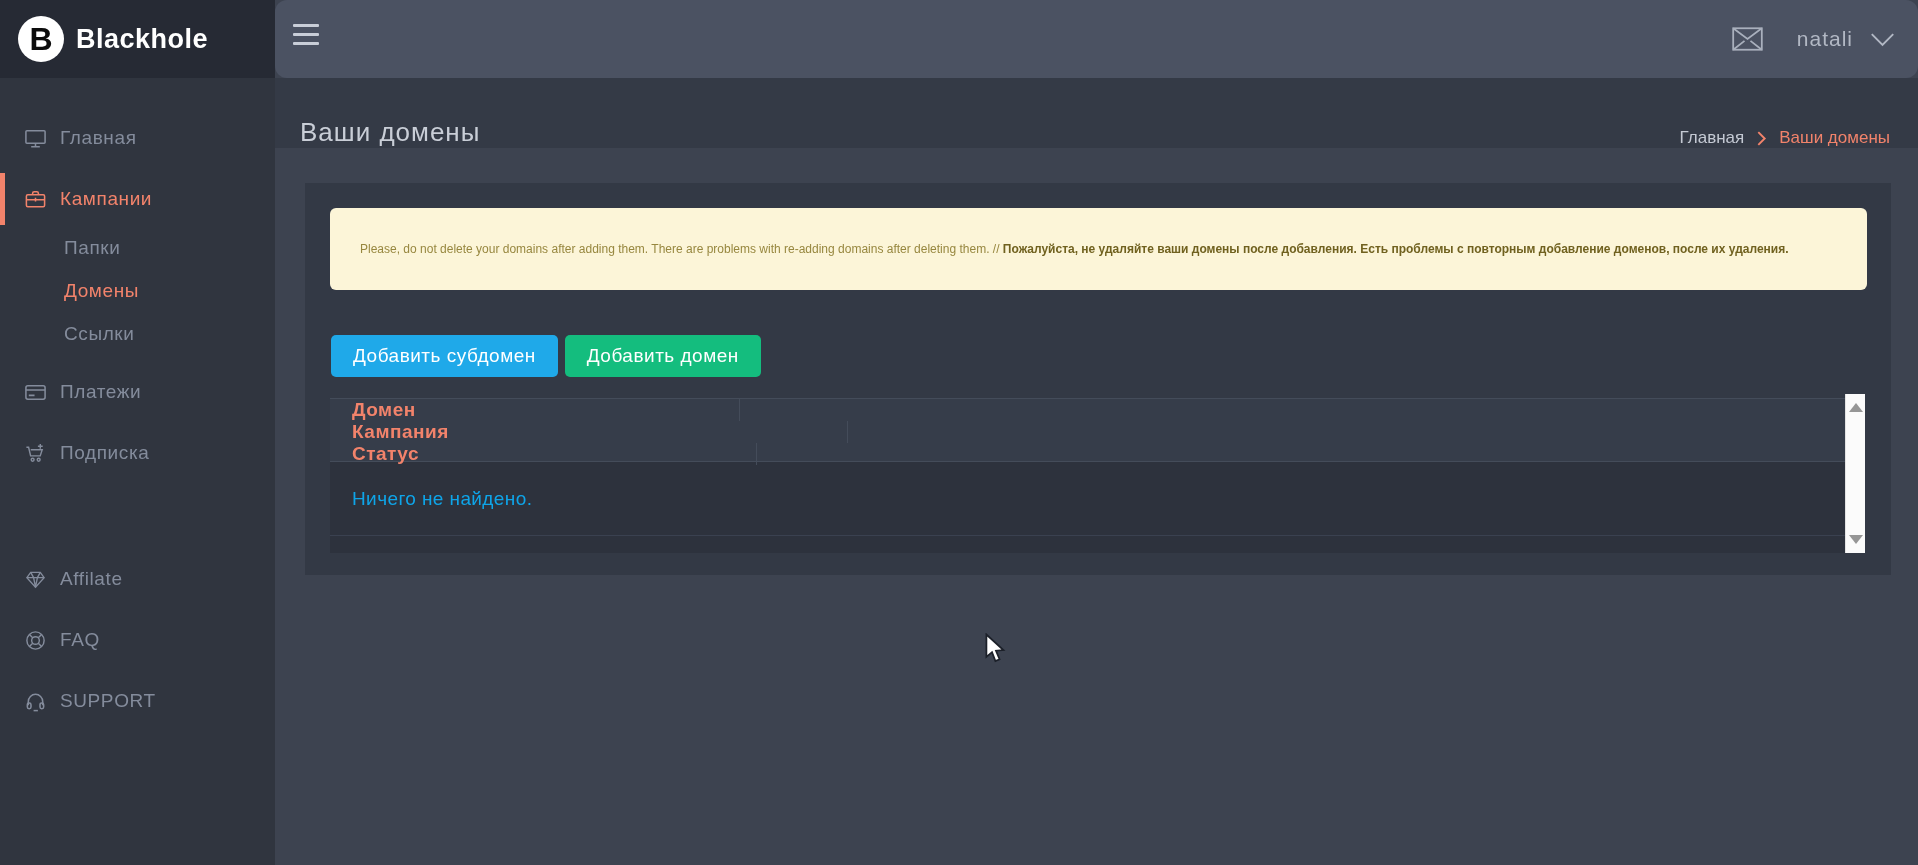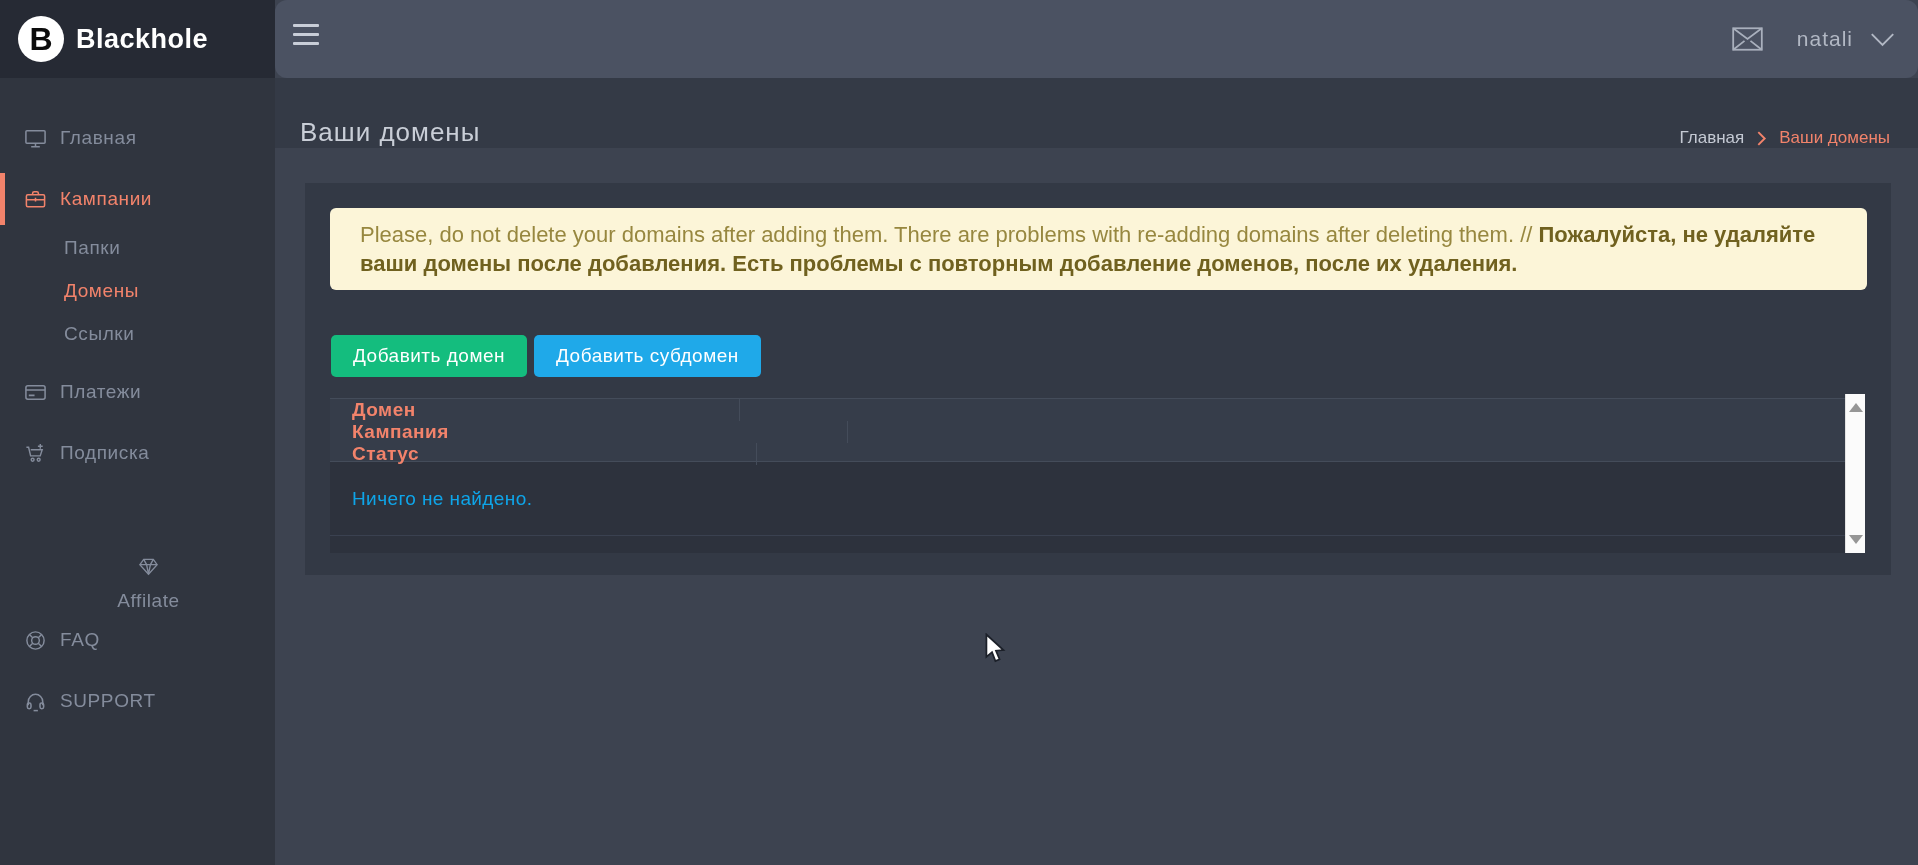--- a/index.html
+++ b/index.html
@@ -16,21 +16,21 @@
   .logo { height:78px; background:#262a34; display:flex; align-items:center; padding-left:18px; gap:12px; cursor:pointer; }
   .logo-circle { width:46px; height:46px; border-radius:50%; background:#ffffff; color:#0c0c0c; font-size:32px; font-weight:700; display:flex; align-items:center; justify-content:center; }
   .logo-text { color:#ffffff; font-size:27px; font-weight:700; letter-spacing:.5px;text-align:right; }
 
   .nav { padding-top:36px; }
   .nav-item, .nav-subitem { display:flex; align-items:center; color:#848c9c; font-size:19px; letter-spacing:.6px; cursor:pointer; position:relative; }
   .nav-item { height:48px; padding-left:22px; gap:12px; margin-bottom:13px; }
   .nav-subitem { height:43px; padding-left:64px; margin-bottom:0; }
   .nav-item + .nav-subitem { margin-top:-10px; }
   .nav-subitem + .nav-item { margin-top:13px; }
-  .section-break { margin-top:78px !important;flex-direction:column; }
+  .section-break { margin-top:78px !important; }
   .nav-item.active, .nav-subitem.active { color:#f2836b; }
   .nav-item.bar::before { content:""; position:absolute; left:0; top:-2px; bottom:-2px; width:5px; background:#f2836b; }
   .nav-icon { width:26px; display:flex; align-items:center; justify-content:center; flex:none; }
 
   
   .main { position:absolute; left:275px; top:0; right:0; height:865px; }
   .topbar { height:78px; background:#4b5262; position:relative;border-radius:12px; }
   .hamburger { position:absolute; left:18px; top:24px; width:26px; height:30px; cursor:pointer; }
   .hamburger span { display:block; width:26px; height:3px; background:#c9ced8; margin-bottom:6px; border-radius:1px; }
   .topbar-right { position:absolute; right:22px; top:0; height:78px; display:flex; align-items:center; gap:34px; }
@@ -43,21 +43,21 @@
   .page-title { font-size:26px; color:#c9ced7; letter-spacing:1px; font-weight:400; }
   .breadcrumb { display:flex; align-items:center; gap:12px; font-size:17px; }
   .crumb-parent { color:#c4c9d3; cursor:pointer; }
   .crumb-sep { color:#f2836b; display:flex; }
   .crumb-current { color:#f2836b; }
 
   .content { position:absolute; top:148px; left:0; right:0; bottom:0; background:#3d4350; }
   .card { position:absolute; left:30px; top:35px; width:1586px; height:392px; background:#333945; }
 
   .banner { position:absolute; left:25px; top:25px; width:1537px; height:82px; background:#fcf5d8; border-radius:6px; padding:0 30px; display:flex; align-items:center; }
-  .banner p { font-size:22px; line-height:29px; }
+  .banner p { font-size:12px; line-height:29px; }
   .banner .en { color:#97873f; }
   .banner .ru { color:#70611f; font-weight:700; }
 
   .btn-row { position:absolute; left:26px; top:152px; display:flex; gap:7px; }
   .btn { height:42px; padding:0 22px; border:none; border-radius:5px; color:#ffffff; font-size:19px; letter-spacing:.5px; font-family:"Liberation Sans", sans-serif; display:flex; align-items:center; cursor:pointer; }
   .btn-green { background:#14bd7e; }
   .btn-blue { background:#1fa9e9; }
 
   .table-wrap { position:absolute; left:25px; top:215px; width:1535px; height:155px; background:#2d323d; }
   .thead { height:64px; background:#363d4a; border-top:1px solid #444c5a; border-bottom:1px solid #444c5a; display:flex;flex-direction:column; }
@@ -206,22 +206,22 @@
     <div class="card">
 
       <div class="banner">
         <p>
           <span class="en">Please, do not delete your domains after adding them. There are problems with re-adding domains after deleting them. //</span>
           <span class="ru">Пожалуйста, не удаляйте ваши домены после добавления. Есть проблемы с повторным добавление доменов, после их удаления.</span>
         </p>
       </div>
 
       <div class="btn-row">
+        <button class="btn btn-blue">Добавить субдомен</button>
         <button class="btn btn-green">Добавить домен</button>
-        <button class="btn btn-blue">Добавить субдомен</button>
       </div>
 
       <div class="table-wrap">
         <div class="thead" id="table-head">
             <div class="th">Домен</div>
             <div class="th">Кампания</div>
             <div class="th">Статус</div>
             <div class="th"></div>
           </div>
         <div class="tbody-row">

